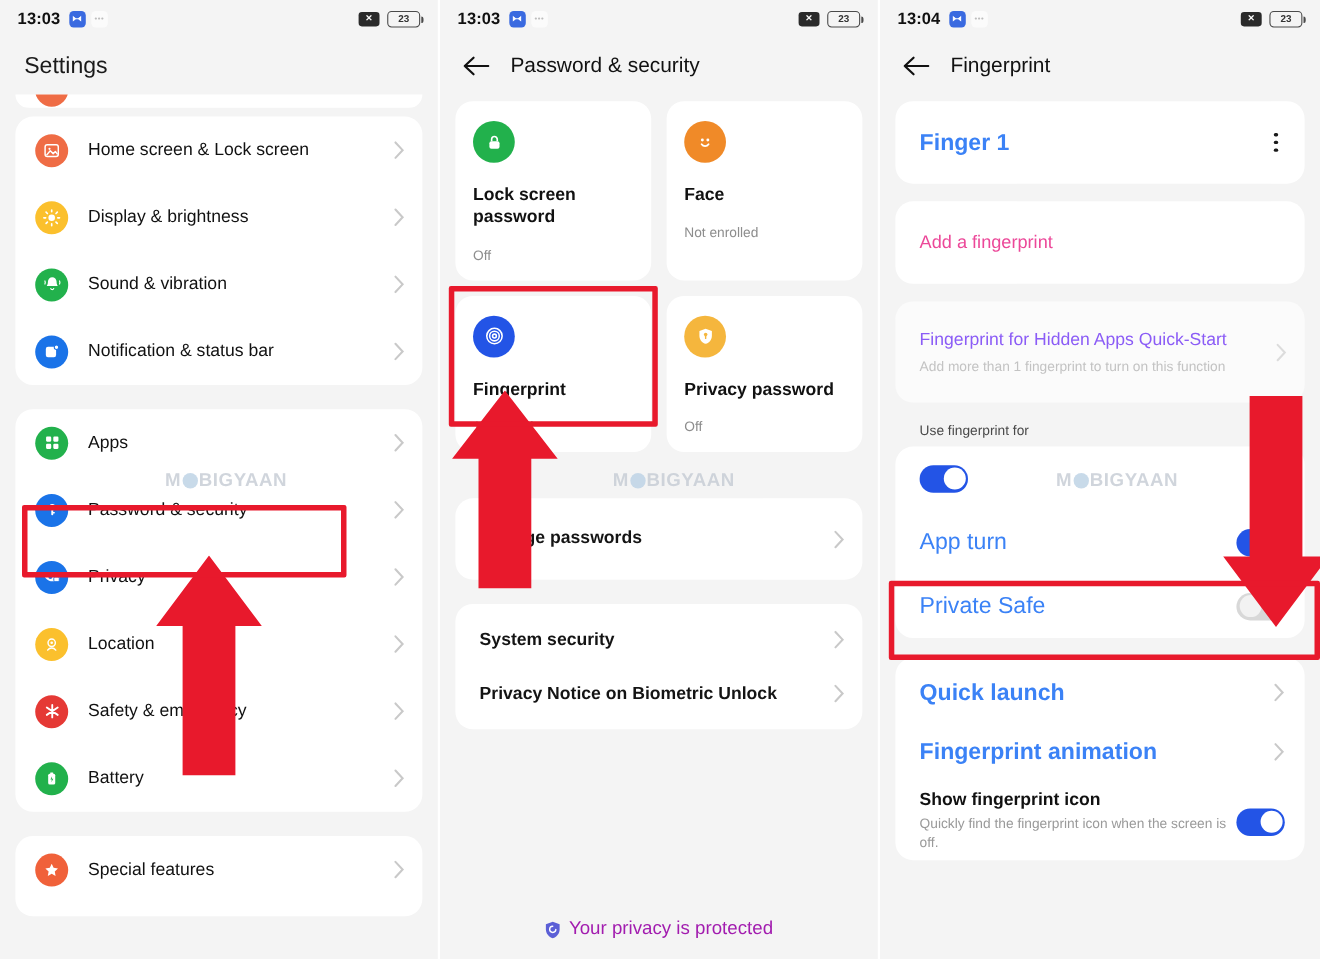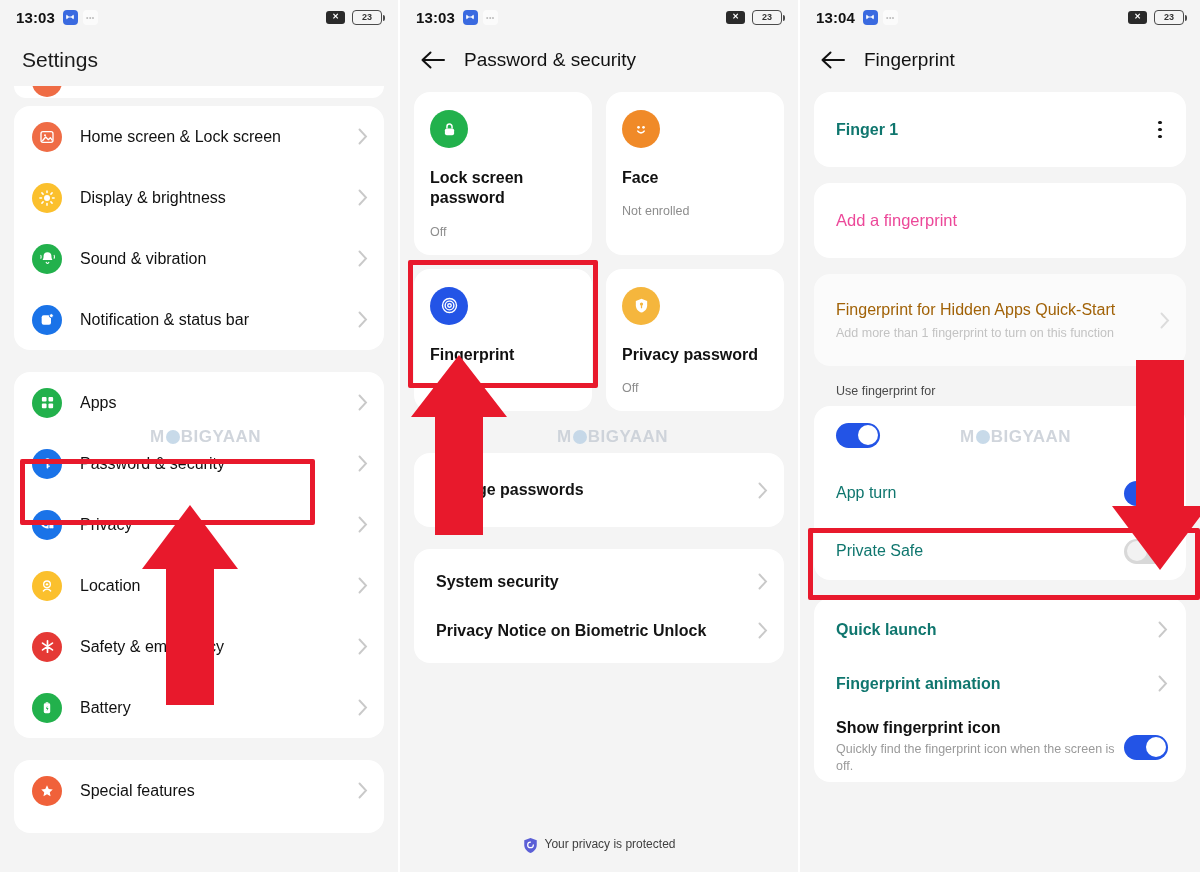--- a/index.html
+++ b/index.html
@@ -96,36 +96,36 @@
   .tile .t-sub { font-size: 12.5px; color:#8d8d8d; margin-top: 16px; }
 
   .plain-row {
     display:flex; align-items:center; min-height: 62px;
     padding: 0 16px 0 22px;
   }
   .plain-row .label { font-size:16px; font-weight:bold; color:#141414; flex:1; }
 
   .footer-privacy {
     position:absolute; bottom: 18px; left:0; right:0;
-    display:flex; align-items:flex-start; justify-content:center; gap:7px;
-    font-size: 12px; color:#404040;
+    display:flex; align-items:flex-end; justify-content:center; gap:7px;
+    font-size: 17px; color:#a21caf;
   }
 
   
   .p3row {
     display:flex; align-items:center; min-height: 60px;
     padding: 0 18px 0 22px;
   }
-  .p3row .label { font-size: 16px; color:#0f766e; flex:1; font-weight: 500; }
+  .p3row .label { font-size: 21px; color:#3b82f6; flex:1; font-weight: 500; }
   .kebab { display:flex; flex-direction:column; gap:3.5px; align-items:center; padding: 6px; }
   .kebab i { width:3.6px; height:3.6px; background:#1a1a1a; border-radius:50%; display:block; }
   .link-row .label { color: #ec4899; font-weight: normal; font-size: 16.5px; }
 
   .disabled-card { background:#fbfbfb; }
-  .disabled-card .d-title { font-size:16px; color:#a16207; line-height:1.3; font-weight:500; }
+  .disabled-card .d-title { font-size:16px; color:#8b5cf6; line-height:1.3; font-weight:500; }
   .disabled-card .d-sub { font-size:12.5px; color:#c3c3c3; margin-top:6px; }
 
   .section-label { font-size: 12.5px; color:#4a4a4a; padding: 4px 0 8px 22px; }
 
   .toggle {
     width: 44px; height: 25px; border-radius: 13px; position:relative; flex:none;
   }
   .toggle.on { background: #2354e6; }
   .toggle.off { background: #d8d8d8; }
   .toggle .knob {

